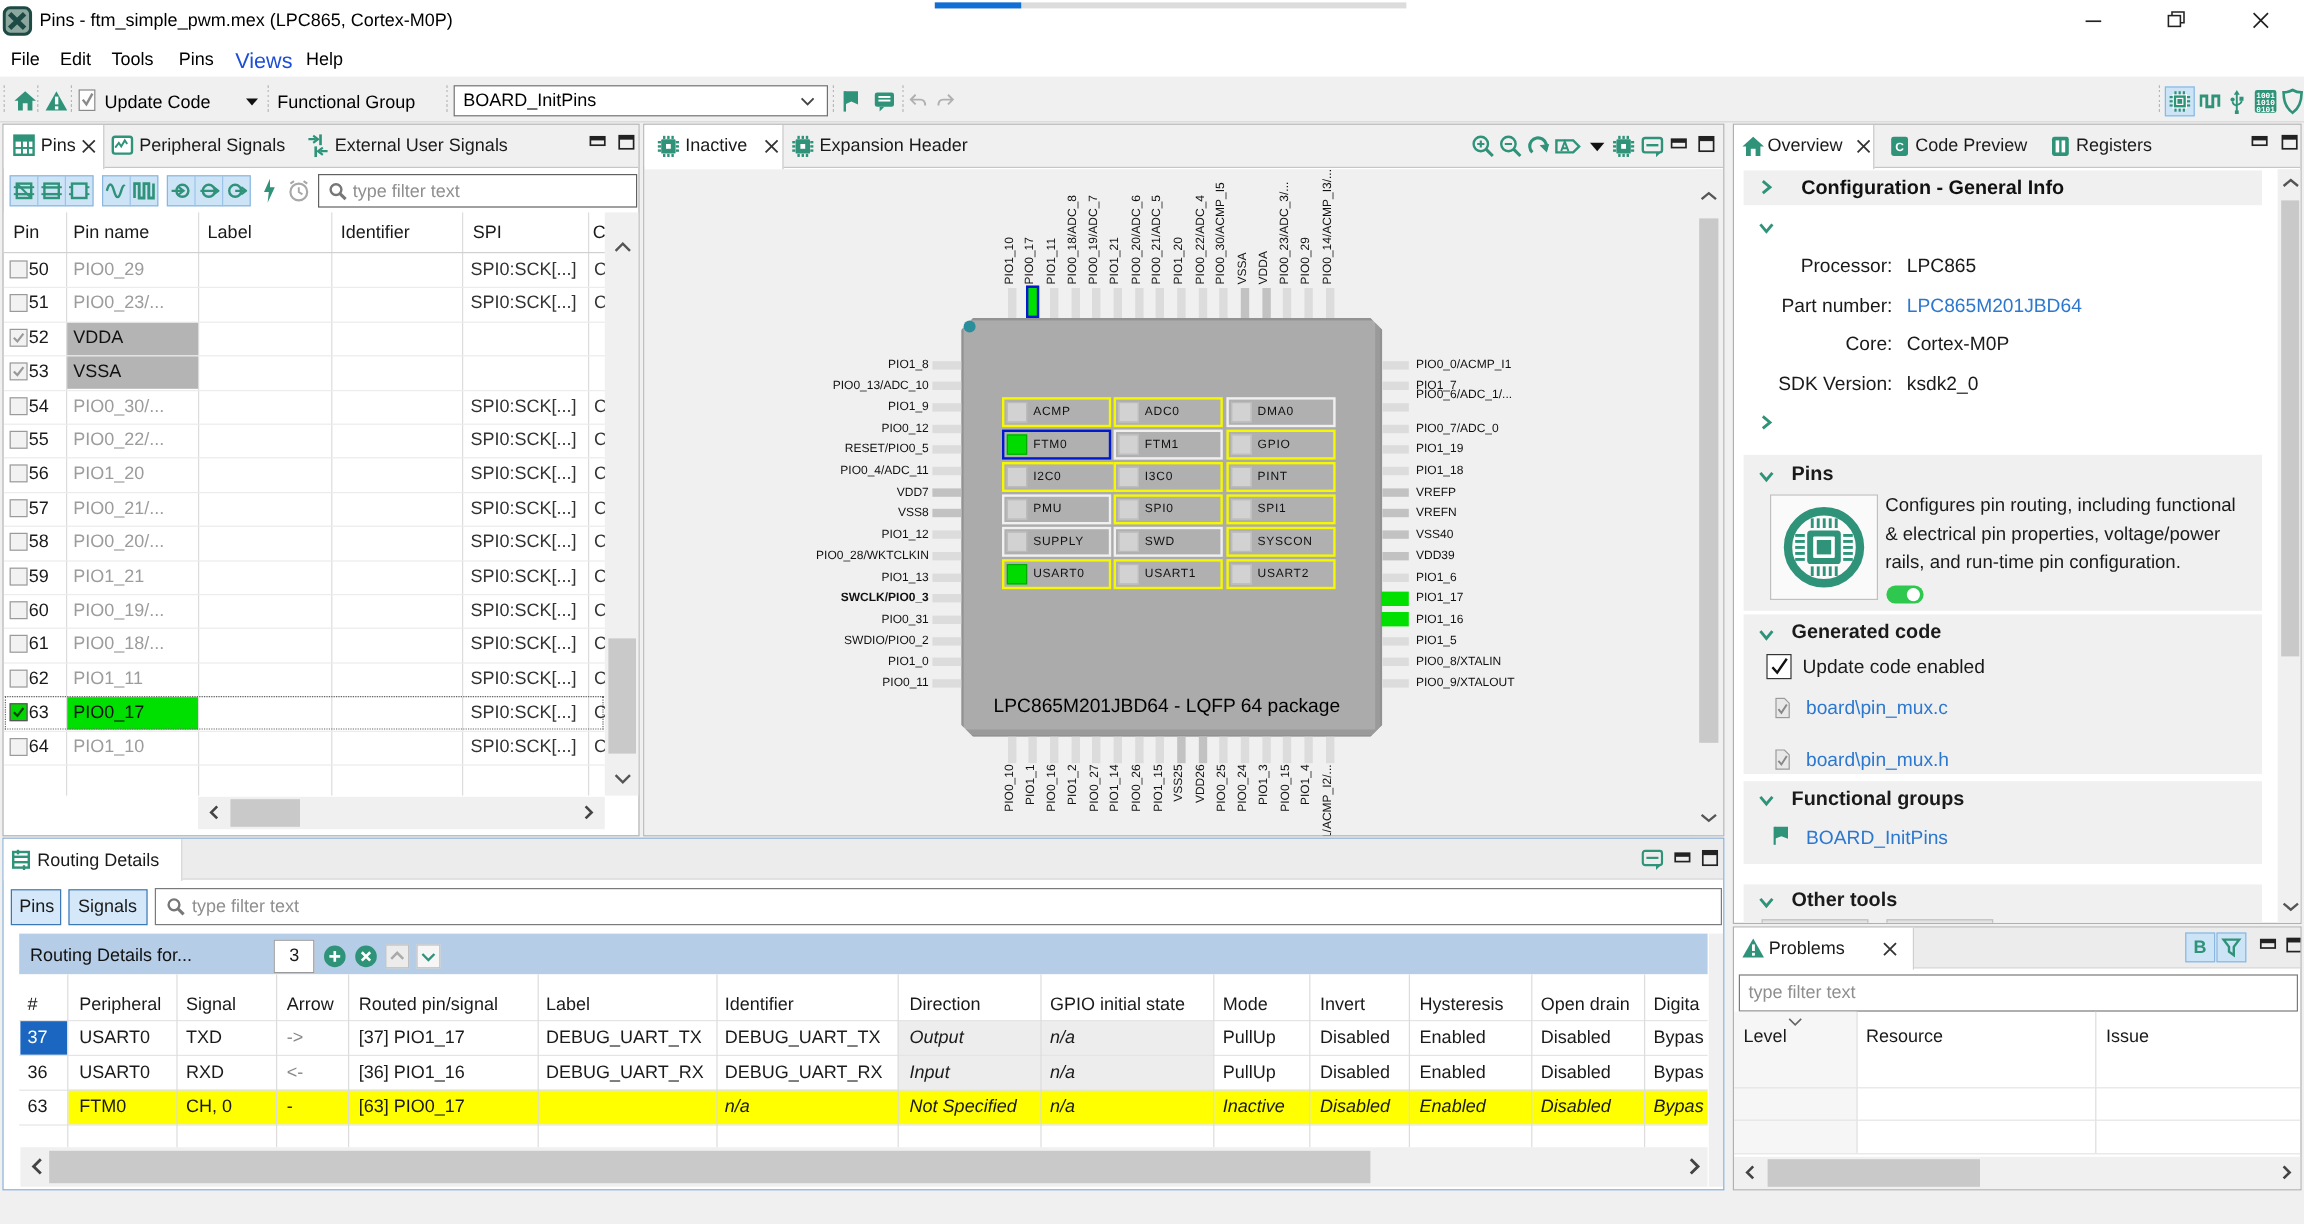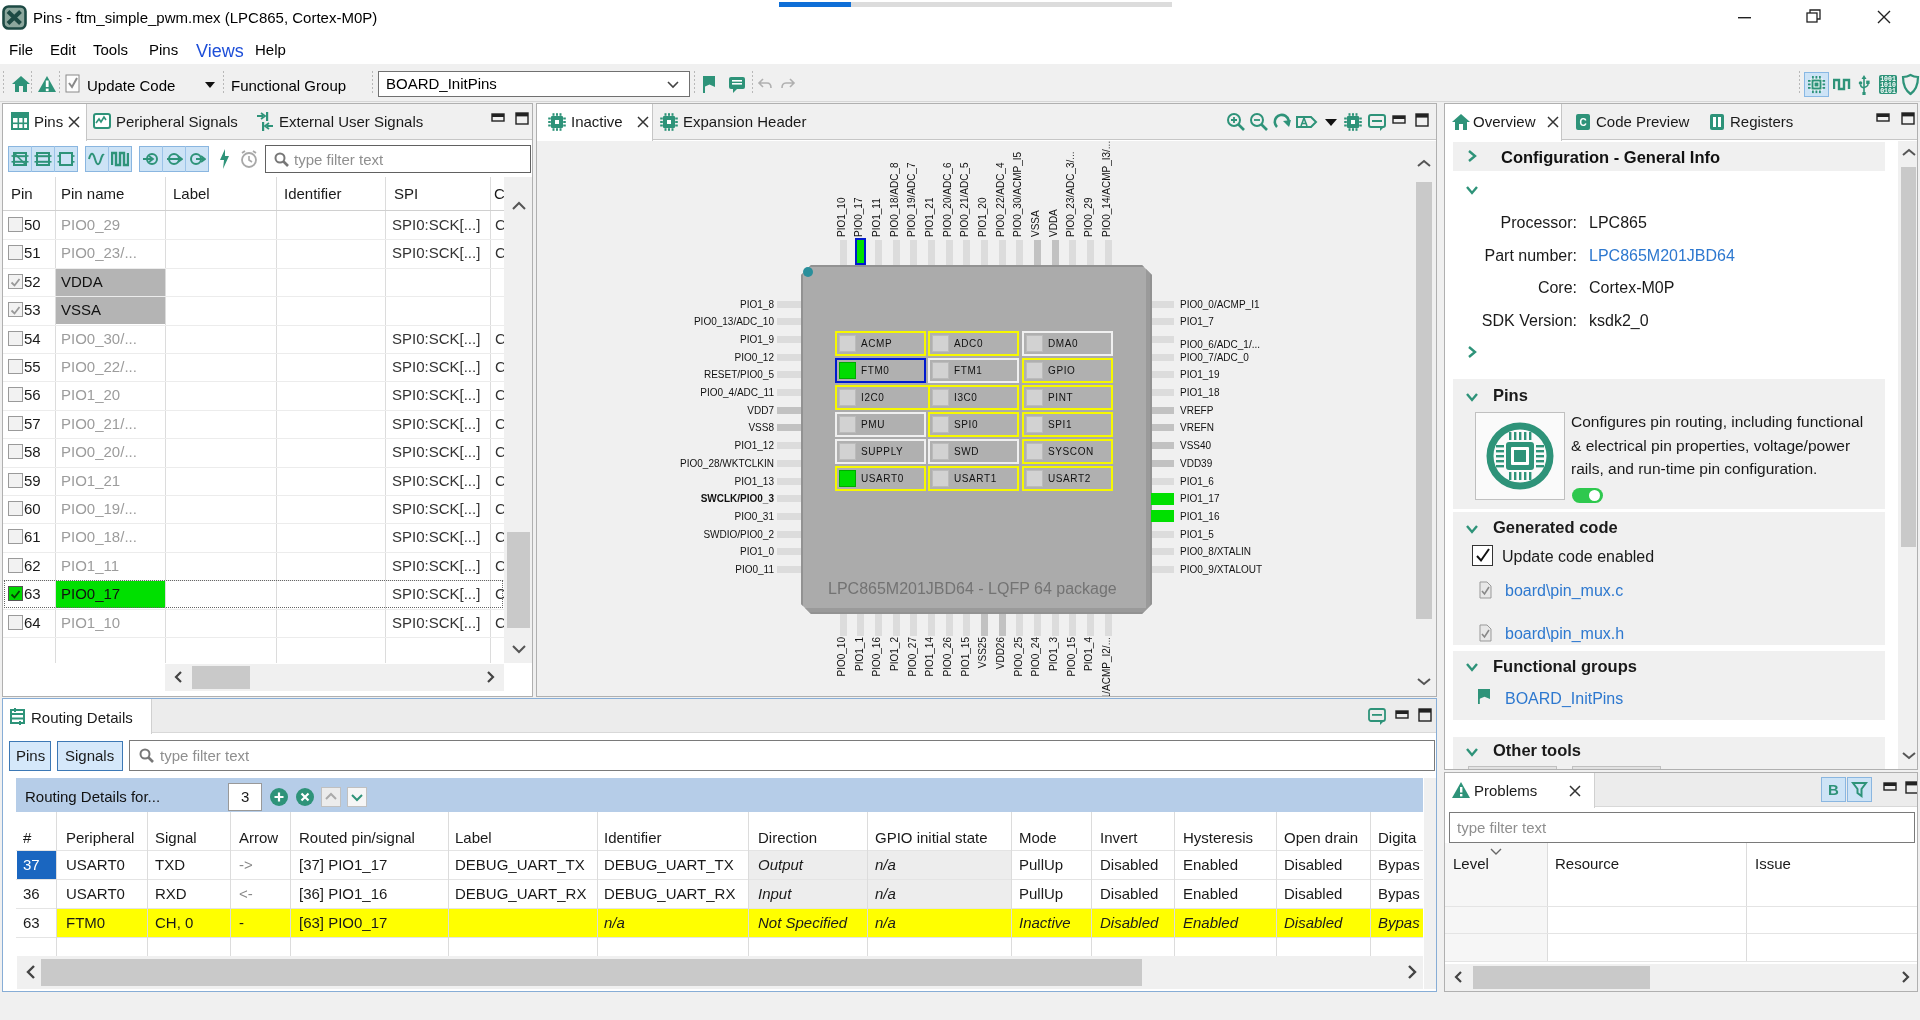--- a/index.html
+++ b/index.html
@@ -470,21 +470,21 @@
 <div class="hlab" style="left:0px;top:211.2px;width:237px;text-align:right;">PIO0_13/ADC_10</div>
 <div class="stub" style="left:615px;top:214.2px;width:22px;height:7px;"></div>
 <div class="hlab" style="left:643px;top:211.2px;">PIO1_7</div>
 <div class="stub" style="left:337.8px;top:136px;width:7px;height:25px;"></div>
 <div class="vlab" style="left:345.8px;top:120px;">PIO1_11</div>
 <div class="stub" style="left:337.8px;top:510px;width:7px;height:22px;"></div>
 <div class="vlabb" style="left:113.3px;top:533px;">PIO0_16</div>
 <div class="stub" style="left:240px;top:231.9px;width:24px;height:7px;"></div>
 <div class="hlab" style="left:0px;top:228.9px;width:237px;text-align:right;">PIO1_9</div>
 <div class="stub" style="left:615px;top:231.9px;width:22px;height:7px;"></div>
-<div class="hlab" style="left:643px;top:234px;">PIO0_6/ADC_1/...</div>
+<div class="hlab" style="left:643px;top:219px;">PIO0_6/ADC_1/...</div>
 <div class="stub" style="left:355.5px;top:136px;width:7px;height:25px;"></div>
 <div class="vlab" style="left:363.5px;top:120px;">PIO0_18/ADC_8</div>
 <div class="stub" style="left:355.5px;top:510px;width:7px;height:22px;"></div>
 <div class="vlabb" style="left:131.0px;top:533px;">PIO1_2</div>
 <div class="stub" style="left:240px;top:249.6px;width:24px;height:7px;"></div>
 <div class="hlab" style="left:0px;top:246.6px;width:237px;text-align:right;">PIO0_12</div>
 <div class="stub" style="left:615px;top:249.6px;width:22px;height:7px;"></div>
 <div class="hlab" style="left:643px;top:246.6px;">PIO0_7/ADC_0</div>
 <div class="stub" style="left:373.2px;top:136px;width:7px;height:25px;"></div>
 <div class="vlab" style="left:381.2px;top:120px;">PIO0_19/ADC_7</div>
@@ -647,21 +647,21 @@
       <span>USART0</span>
     </div>
 <div class="blk" style="left:391px;top:362px;width:91px;height:25px;border:2px solid #f6f800;">
       <div class="cb"></div>
       <span>USART1</span>
     </div>
 <div class="blk" style="left:485px;top:362px;width:91px;height:25px;border:2px solid #f6f800;">
       <div class="cb"></div>
       <span>USART2</span>
     </div>
-<div class="abs" style="left:291px;top:476px;white-space:nowrap;font-size:16px;color:#737373;">LPC865M201JBD64 - LQFP 64 package</div>
+<div class="abs" style="left:291px;top:476px;white-space:nowrap;font-size:16px;color:#000000;">LPC865M201JBD64 - LQFP 64 package</div>
 <div class="scroll" style="left:875px;top:37px;width:24px;height:555px;"></div>
 <svg class="abs" style="left:879px;top:53px;" width="16" height="14" viewBox="0 0 16 14">
       <path d="M2 9 L8 4 L14 9" fill="none" stroke="#555" stroke-width="2"></path>
     </svg>
 <div class="thumb" style="left:879px;top:78px;width:16px;height:437px;"></div>
 <svg class="abs" style="left:879px;top:571px;" width="16" height="14" viewBox="0 0 16 14">
       <path d="M2 4 L8 9 L14 4" fill="none" stroke="#555" stroke-width="2"></path>
     </svg>
 </div>
 <div class="panel" style="left:1444px;top:103px;width:474px;height:667px;">

